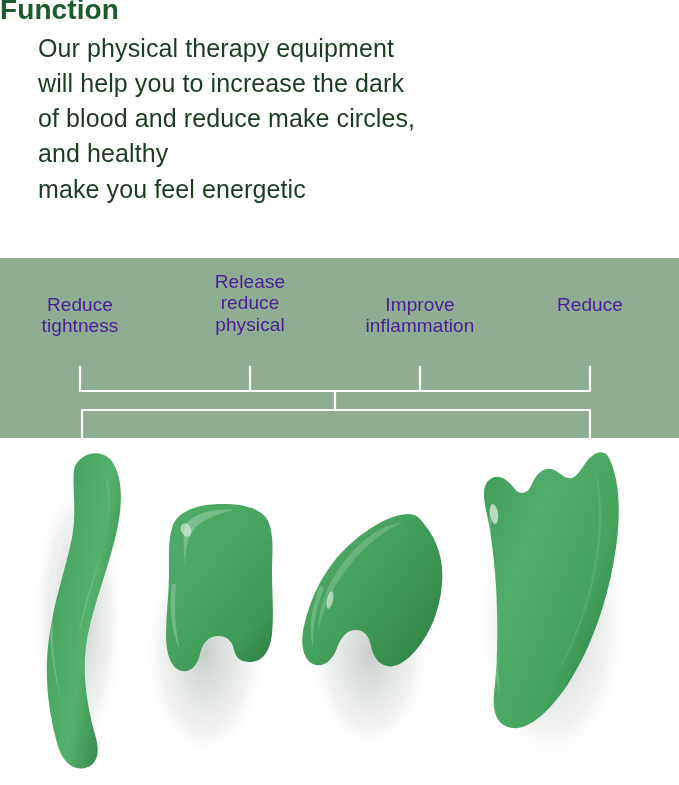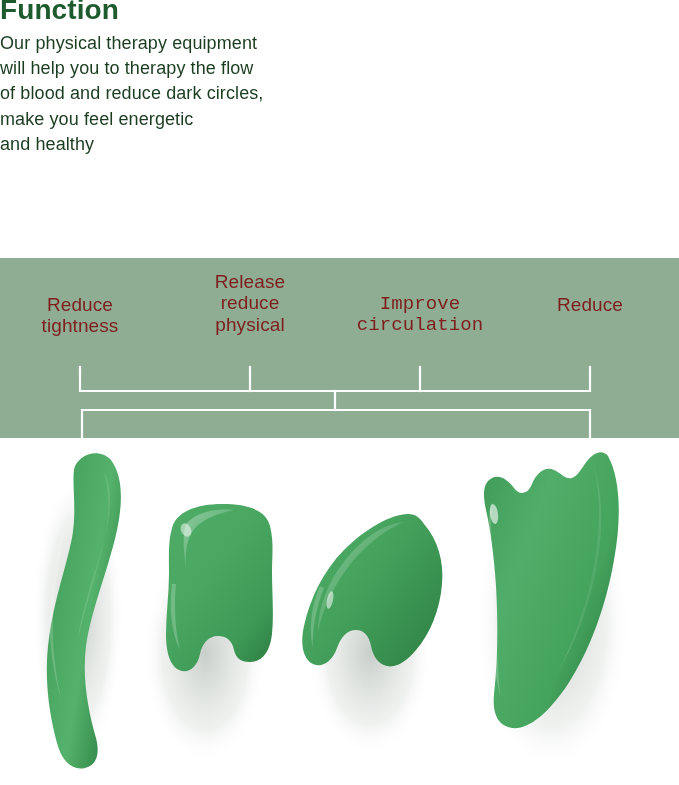--- a/index.html
+++ b/index.html
@@ -29,25 +29,26 @@
   }
   .intro-title {
     font-size: 28px;
     font-weight: bold;
     color: #1d5a2e;
     line-height: 1.02;
     letter-spacing: 0.1px;
     margin: -4px 0 6px 0;
   }
   .intro-body {
-    font-size: 18px;
+    font-size: 25px;
     font-weight: 400;
     color: #1b3c21;
     line-height: 1.41;
     letter-spacing: 0.1px;
+    padding-left: 38px;
   }
   .intro-body .ln { display: block; white-space: nowrap; }
 
   
   .band {
     position: absolute;
     left: 0;
     top: 258px;
     width: 679px;
     height: 180px;
@@ -55,33 +56,33 @@
   }
   .band-labels {
     position: absolute;
     left: 0;
     top: 0;
     width: 679px;
     height: 100px;
   }
   .benefit {
     position: absolute;
-    color: #7f1d1d;
+    color: #4c1d95;
     font-size: 19px;
     line-height: 1.13;
     text-align: center;
     letter-spacing: 0.1px;
     transform: translateX(-50%);
     white-space: nowrap;
   }
   .benefit .ln { display: block; }
 
   .b0 { left: 80px;  top: 36px; }
   .b1 { left: 250px; top: 13px; }
-  .b2 { left: 420px; top: 36px; font-family: Liberation Mono, monospace; }
+  .b2 { left: 420px; top: 36px; }
   .b3 { left: 590px; top: 36px; }
 
   
   .bracket-svg {
     position: absolute;
     left: 0;
     top: 100px;
     width: 679px;
     height: 80px;
     display: block;
@@ -106,45 +107,45 @@
 </style>
 </head>
 <body>
 
 <div class="page">
 
   <div class="intro">
     <div class="intro-title">Function</div>
     <div class="intro-body">
       <span class="ln">Our physical therapy equipment</span>
-      <span class="ln">will help you to therapy the flow</span>
-      <span class="ln">of blood and reduce dark circles,</span>
+      <span class="ln">will help you to increase the dark</span>
+      <span class="ln">of blood and reduce make circles,</span>
+      <span class="ln">and healthy</span>
       <span class="ln">make you feel energetic</span>
-      <span class="ln">and healthy</span>
     </div>
   </div>
 
   <div class="band">
 
     <div class="band-labels">
 
       <div class="benefit b0">
         <span class="ln">Reduce</span>
         <span class="ln">tightness</span>
       </div>
 
       <div class="benefit b1">
         <span class="ln">Release</span>
         <span class="ln">reduce</span>
         <span class="ln">physical</span>
       </div>
 
       <div class="benefit b2">
         <span class="ln">Improve</span>
-        <span class="ln">circulation</span>
+        <span class="ln">inflammation</span>
       </div>
 
       <div class="benefit b3">
         <span class="ln">Reduce</span>
       </div>
 
     </div>
 
     <svg class="bracket-svg" viewBox="0 0 679 80">
       <g stroke="#ffffff" stroke-width="2.2" fill="none" stroke-linecap="square">

